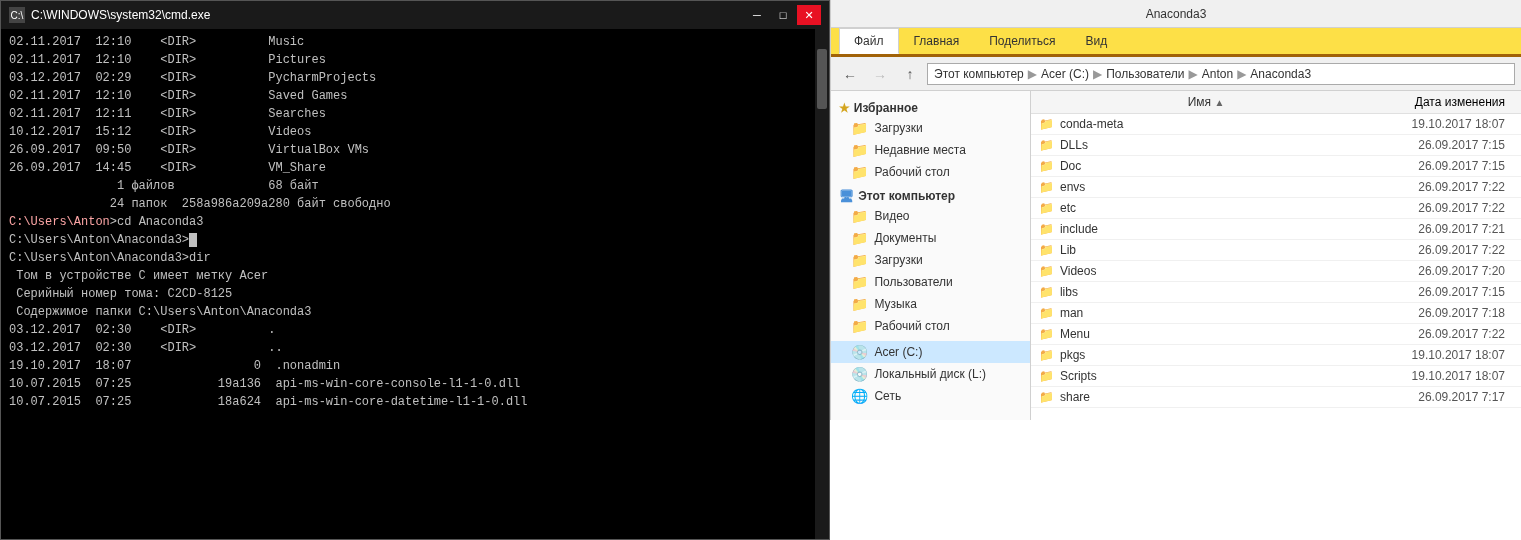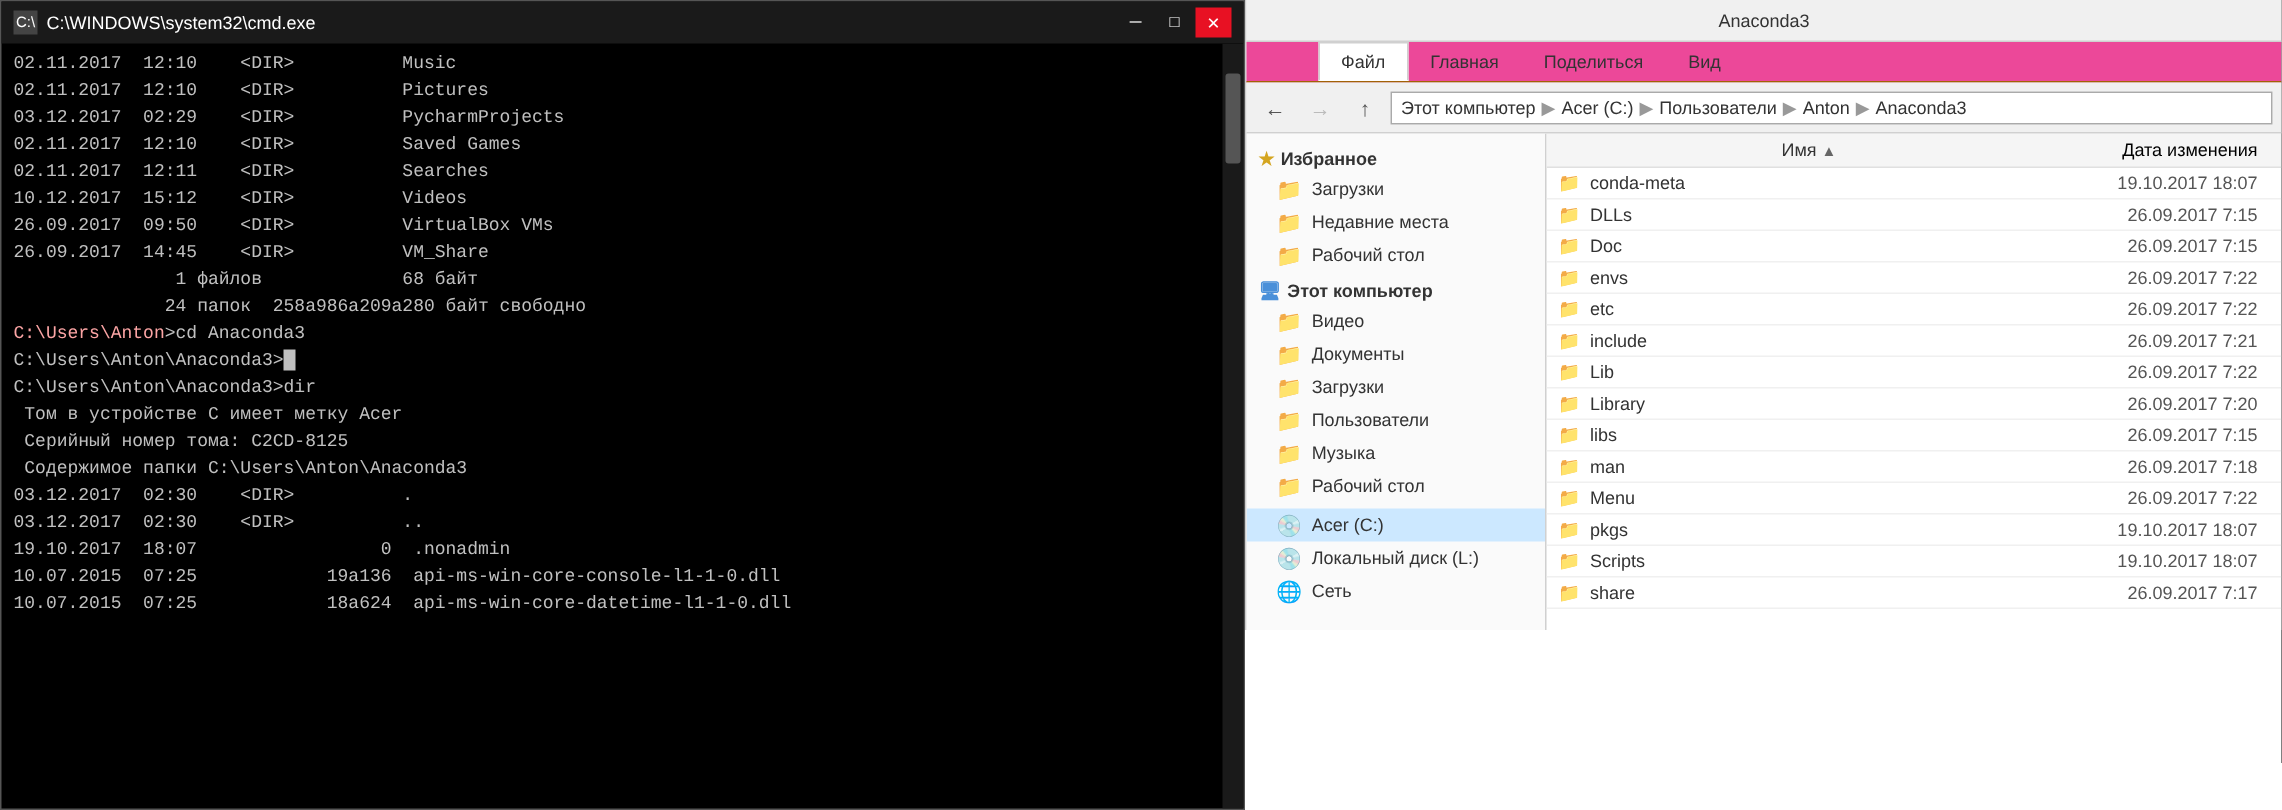--- a/index.html
+++ b/index.html
@@ -103,24 +103,23 @@
       justify-content: space-between;
       padding: 0 8px;
       border-bottom: 1px solid #d0d0d0;
       flex-shrink: 0;
     }
     .explorer-title-text {
       font-size: 12px;
       color: #333;
     }
     .explorer-ribbon {
-      background: #ec4899;
-      border-bottom: 1px solid #a16207;
+      background: #fde047;
+      border-bottom: 3px solid #a16207;
       flex-shrink: 0;
-      padding-left: 40px;
     }
     .explorer-ribbon-tabs {
       display: flex;
       padding: 0 8px;
     }
     .ribbon-tab {
       padding: 5px 14px;
       font-size: 12px;
       color: #333;
       cursor: pointer;
@@ -451,21 +450,21 @@
           <div class="file-row">
     <div class="file-name">
       <span class="folder-icon">📁</span>
       <span>Lib</span>
     </div>
     <div class="file-date">26.09.2017 7:22</div>
   </div>
           <div class="file-row">
     <div class="file-name">
       <span class="folder-icon">📁</span>
-      <span>Library</span>
+      <span>Videos</span>
     </div>
     <div class="file-date">26.09.2017 7:20</div>
   </div>
           <div class="file-row">
     <div class="file-name">
       <span class="folder-icon">📁</span>
       <span>libs</span>
     </div>
     <div class="file-date">26.09.2017 7:15</div>
   </div>

